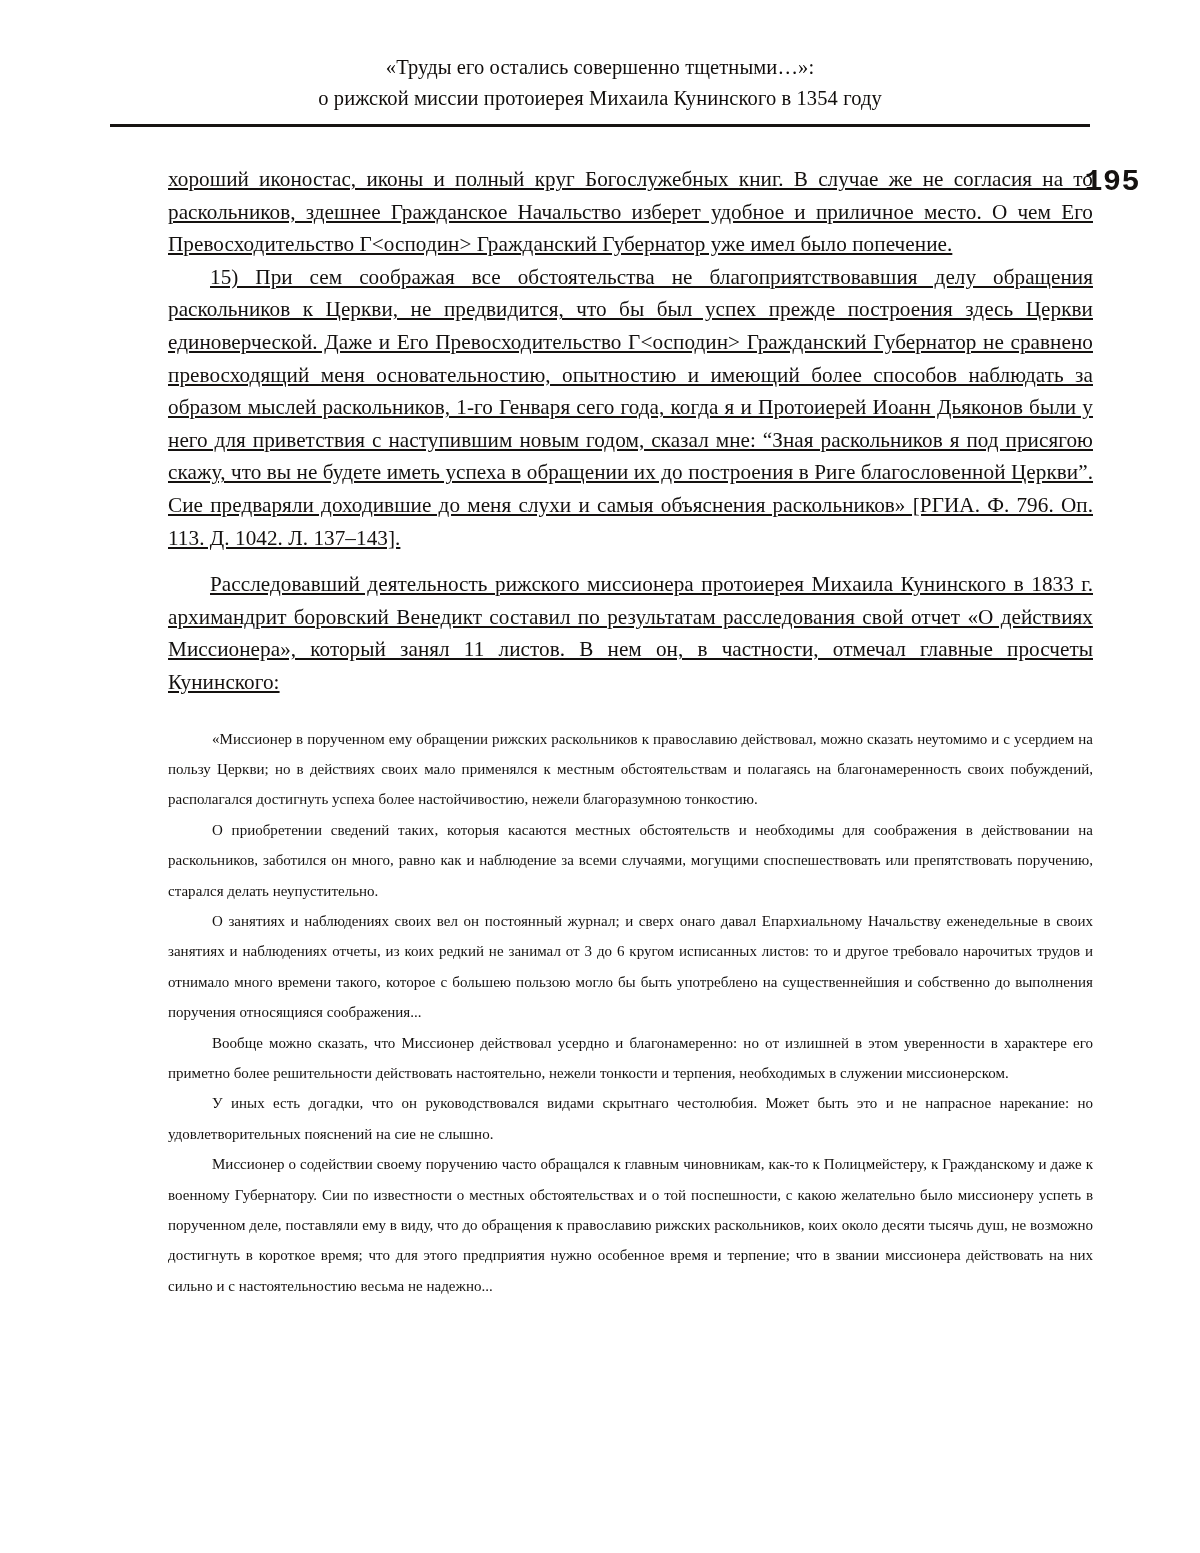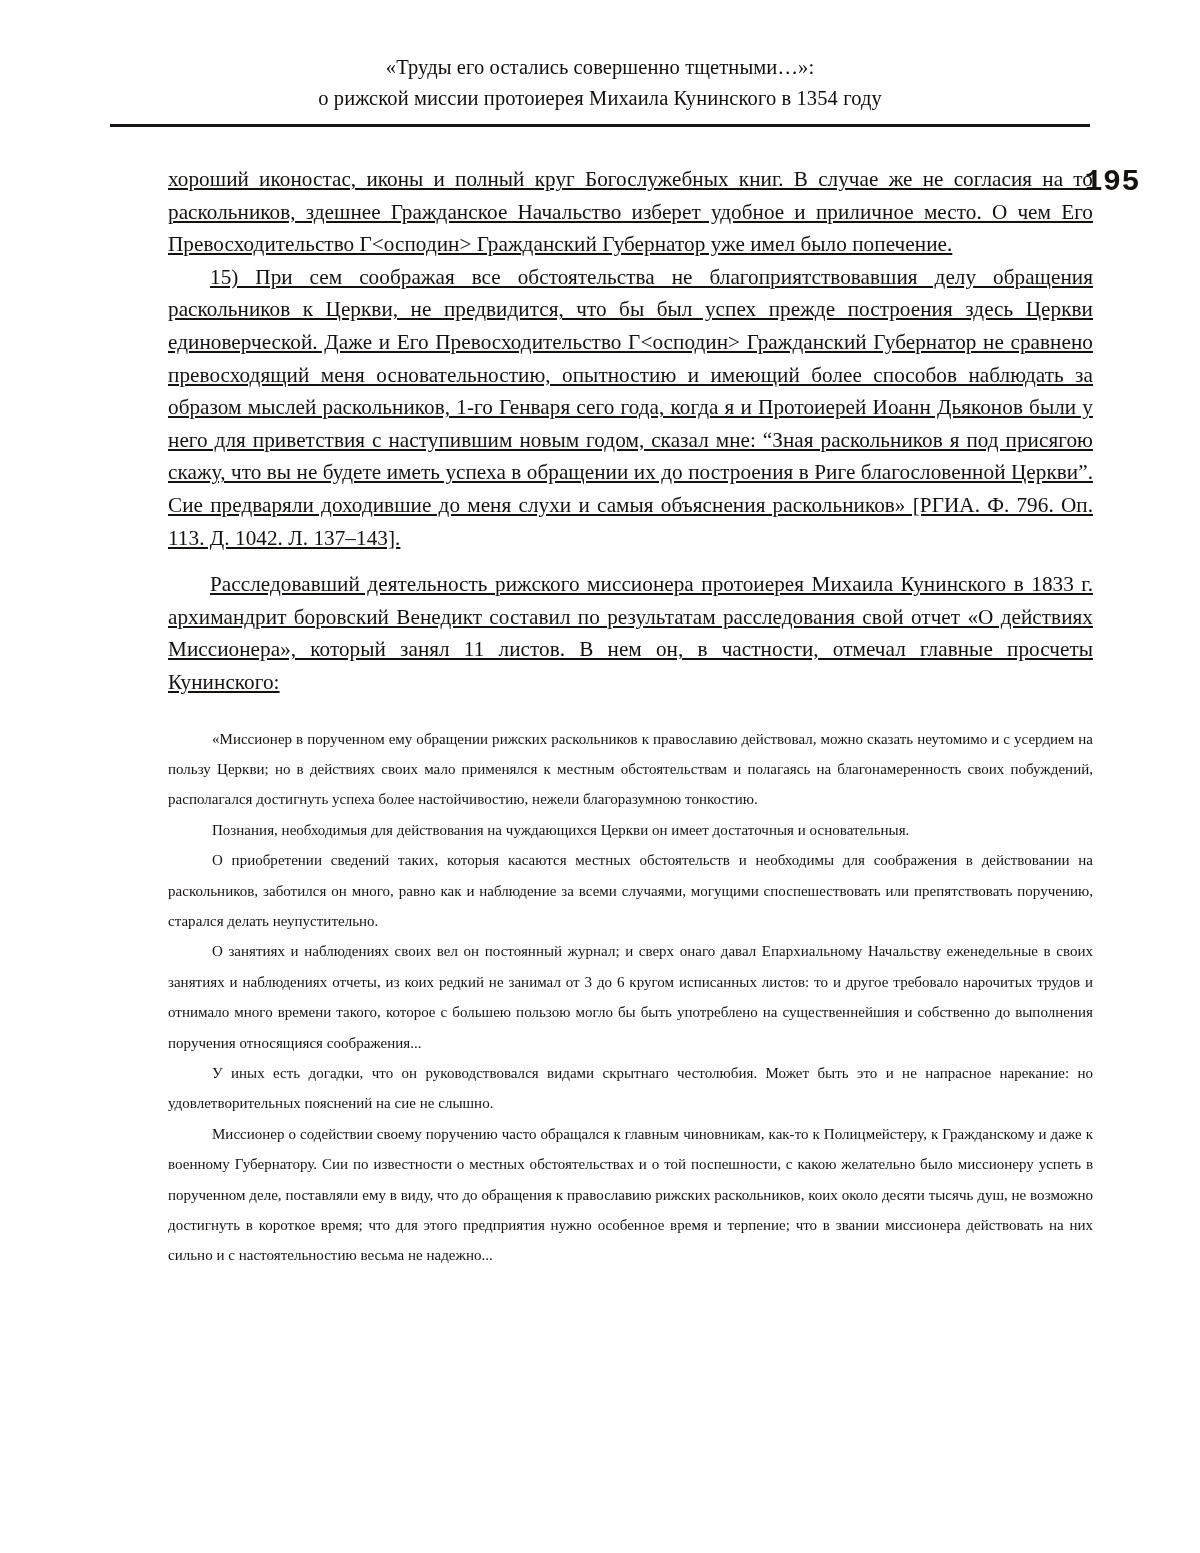--- a/index.html
+++ b/index.html
@@ -119,21 +119,21 @@
     <p class="body-main">хороший иконостас, иконы и полный круг Богослужебных книг. В случае же не согласия на то раскольников, здешнее Гражданское Начальство изберет удобное и приличное место. О чем Его Превосходительство Г&lt;осподин&gt; Гражданский Губернатор уже имел было попечение.</p>
 
     <p class="body-main indent">15) При сем соображая все обстоятельства не благоприятствовавшия делу обращения раскольников к Церкви, не предвидится, что бы был успех прежде построения здесь Церкви единоверческой. Даже и Его Превосходительство Г&lt;осподин&gt; Гражданский Губернатор не сравнено превосходящий меня основательностию, опытностию и имеющий более способов наблюдать за образом мыслей раскольников, 1-го Генваря сего года, когда я и Протоиерей Иоанн Дьяконов были у него для приветствия с наступившим новым годом, сказал мне: “Зная раскольников я под присягою скажу, что вы не будете иметь успеха в обращении их до построения в Риге благословенной Церкви”. Сие предваряли доходившие до меня слухи и самыя объяснения раскольников» [РГИА. Ф. 796. Оп. 113. Д. 1042. Л. 137–143].</p>
 
     <div class="gap-m"></div>
 
     <p class="body-main indent">Расследовавший деятельность рижского миссионера протоиерея Михаила Кунинского в 1833 г. архимандрит боровский Венедикт составил по результатам расследования свой отчет «О действиях Миссионера», который занял 11 листов. В нем он, в частности, отмечал главные просчеты Кунинского:</p>
 
     <div class="block-quote">
       <p class="quote-p indent">«Миссионер в порученном ему обращении рижских раскольников к православию действовал, можно сказать неутомимо и с усердием на пользу Церкви; но в действиях своих мало применялся к местным обстоятельствам и полагаясь на благонамеренность своих побуждений, располагался достигнуть успеха более настойчивостию, нежели благоразумною тонкостию.</p>
-      <p class="quote-p indent">Познания, необходимыя для действования на чуждающихся Церкви он имеет достаточныя и основательныя.</p>
       <p class="quote-p indent">О приобретении сведений таких, которыя касаются местных обстоятельств и необходимы для соображения в действовании на раскольников, заботился он много, равно как и наблюдение за всеми случаями, могущими споспешествовать или препятствовать поручению, старался делать неупустительно.</p>
       <p class="quote-p indent">О занятиях и наблюдениях своих вел он постоянный журнал; и сверх онаго давал Епархиальному Начальству еженедельные в своих занятиях и наблюдениях отчеты, из коих редкий не занимал от 3 до 6 кругом исписанных листов: то и другое требовало нарочитых трудов и отнимало много времени такого, которое с большею пользою могло бы быть употреблено на существеннейшия и собственно до выполнения поручения относящияся соображения...</p>
+      <p class="quote-p indent">Вообще можно сказать, что Миссионер действовал усердно и благонамеренно: но от излишней в этом уверенности в характере его приметно более решительности действовать настоятельно, нежели тонкости и терпения, необходимых в служении миссионерском.</p>
       <p class="quote-p indent">У иных есть догадки, что он руководствовался видами скрытнаго честолюбия. Может быть это и не напрасное нарекание: но удовлетворительных пояснений на сие не слышно.</p>
       <p class="quote-p indent">Миссионер о содействии своему поручению часто обращался к главным чиновникам, как-то к Полицмейстеру, к Гражданскому и даже к военному Губернатору. Сии по известности о местных обстоятельствах и о той поспешности, с какою желательно было миссионеру успеть в порученном деле, поставляли ему в виду, что до обращения к православию рижских раскольников, коих около десяти тысячь душ, не возможно достигнуть в короткое время; что для этого предприятия нужно особенное время и терпение; что в звании миссионера действовать на них сильно и с настоятельностию весьма не надежно...</p>
     </div>
 
   </div>
 </div>
 
 </body></html>

